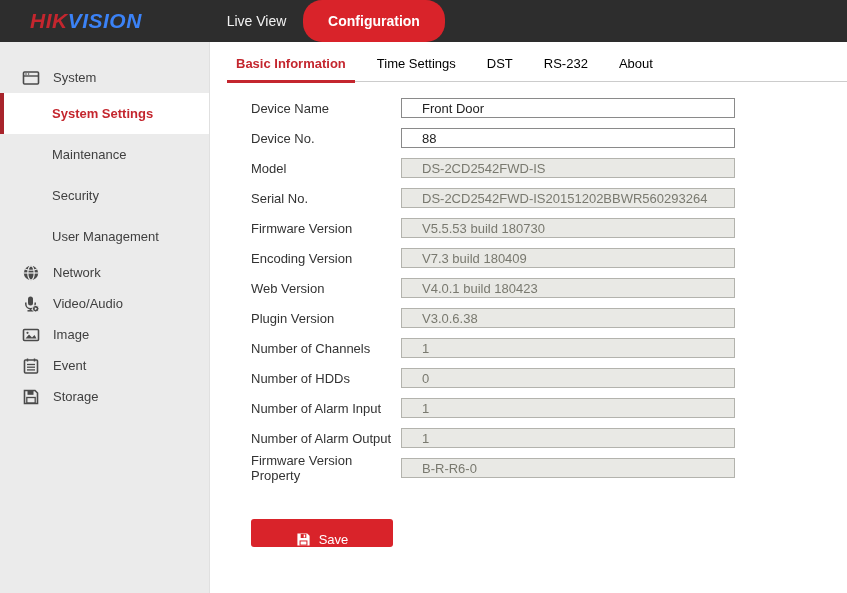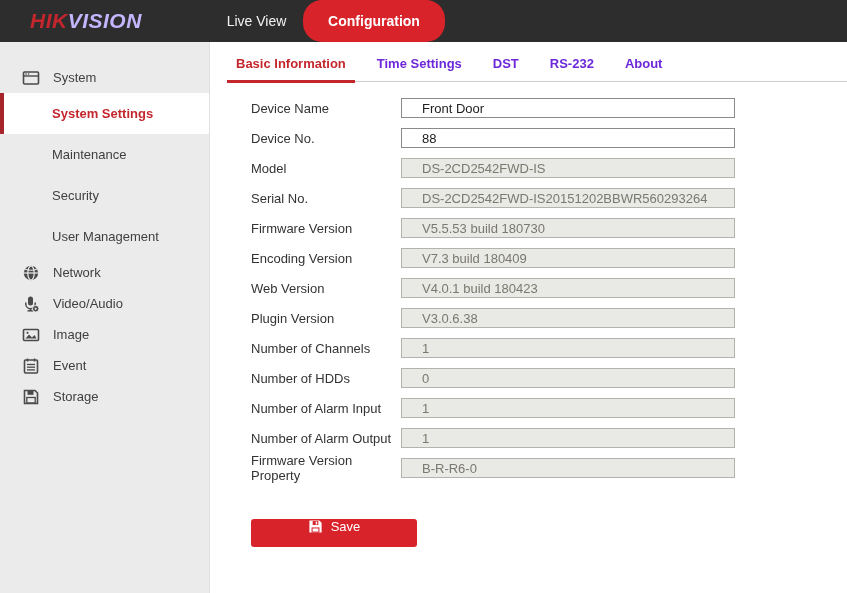--- a/index.html
+++ b/index.html
@@ -9,54 +9,54 @@
     --sidebar-bg:#ebebeb;
   }
   *{box-sizing:border-box;margin:0;padding:0;}
   html,body{width:847px;height:593px;overflow:hidden;}
   body{font-family:"Liberation Sans", sans-serif;background:#fff;}
 
   
   .topbar{position:relative;height:42px;background:var(--bar-bg);}
   .logo{position:absolute;left:30px;top:9px;font-size:21px;font-weight:bold;font-style:italic;letter-spacing:.5px;}
   .logo .hik{color:var(--accent-text);}
-  .logo .vision{color:#c4b5fd;}
+  .logo .vision{color:#3b82f6;}
   .nav-item{position:absolute;top:0;height:42px;line-height:42px;text-align:center;font-size:14px;color:#f2f2f2;cursor:pointer;}
   .nav-live{left:210px;width:93px;}
   .nav-config{left:303px;width:142px;background:var(--accent);font-weight:bold;color:#fff;border-radius:19px;}
 
   
   .layout{display:flex;height:551px;}
   .sidebar{width:210px;background:var(--sidebar-bg);border-right:1px solid #e0e0e0;padding-top:20px;flex:none;}
   .main{flex:1;background:#fff;}
 
   
   .side-item{height:31px;display:flex;align-items:center;font-size:13px;color:#3f3f3f;cursor:pointer;}
   .side-item.top{padding-left:22px;}
   .side-item.top .icon{width:18px;height:18px;margin-right:13px;flex:none;display:flex;align-items:center;justify-content:center;}
   .side-item.sub{padding-left:52px;height:41px;}
   .side-item.sub.selected{background:#fff;border-left:4px solid #a8242b;padding-left:48px;color:var(--accent-text);font-weight:bold;}
   .side-item svg{display:block;}
 
   
   .tabbar{display:flex;margin:10px 0 0 17px;border-bottom:1px solid #ccc;height:30px;align-items:flex-end;}
-  .tab{font-size:13px;color:#6d28d9;padding:0 9px 10px 9px;margin-right:13px;cursor:pointer;position:relative;font-weight:bold;}
+  .tab{font-size:13px;color:#000000;padding:0 9px 10px 9px;margin-right:13px;cursor:pointer;position:relative;}
   .tab.active{color:var(--accent-text);font-weight:bold;}
   .tab.active::after{content:"";position:absolute;left:0;right:0;bottom:-2px;height:3px;background:var(--accent-text);}
 
   
   .form{margin-top:11px;}
   .row{display:flex;align-items:center;height:30px;padding-left:41px;}
   .row .lbl{width:150px;font-size:13px;color:#333;flex:none;}
   .row input{width:334px;height:20px;border:1px solid #8a8a8a;font-size:13px;font-family:"Liberation Sans",sans-serif;padding:0 20px;color:#222;background:#fff;outline:none;}
   .row input.ro{background:#e9e9e5;border:1px solid #b3b3ad;color:#79796f;}
 
   
   .save-wrap{margin:36px 0 0 41px;}
-  .save-btn{width:166px;height:28px;background:var(--accent);border:none;border-radius:3px;color:#fff;font-size:13px;font-family:"Liberation Sans",sans-serif;display:flex;align-items:flex-start;justify-content:center;gap:8px;cursor:pointer;}
+  .save-btn{width:142px;height:28px;background:var(--accent);border:none;border-radius:3px;color:#fff;font-size:13px;font-family:"Liberation Sans",sans-serif;display:flex;align-items:flex-end;justify-content:center;gap:8px;cursor:pointer;}
   .save-btn svg{display:block;}
 </style>
 </head>
 <body>
 
 <div class="topbar">
   <div class="logo">
     <span class="hik">HIK</span><span class="vision">VISION</span>
   </div>
   <div class="nav-item nav-live">Live View</div>

